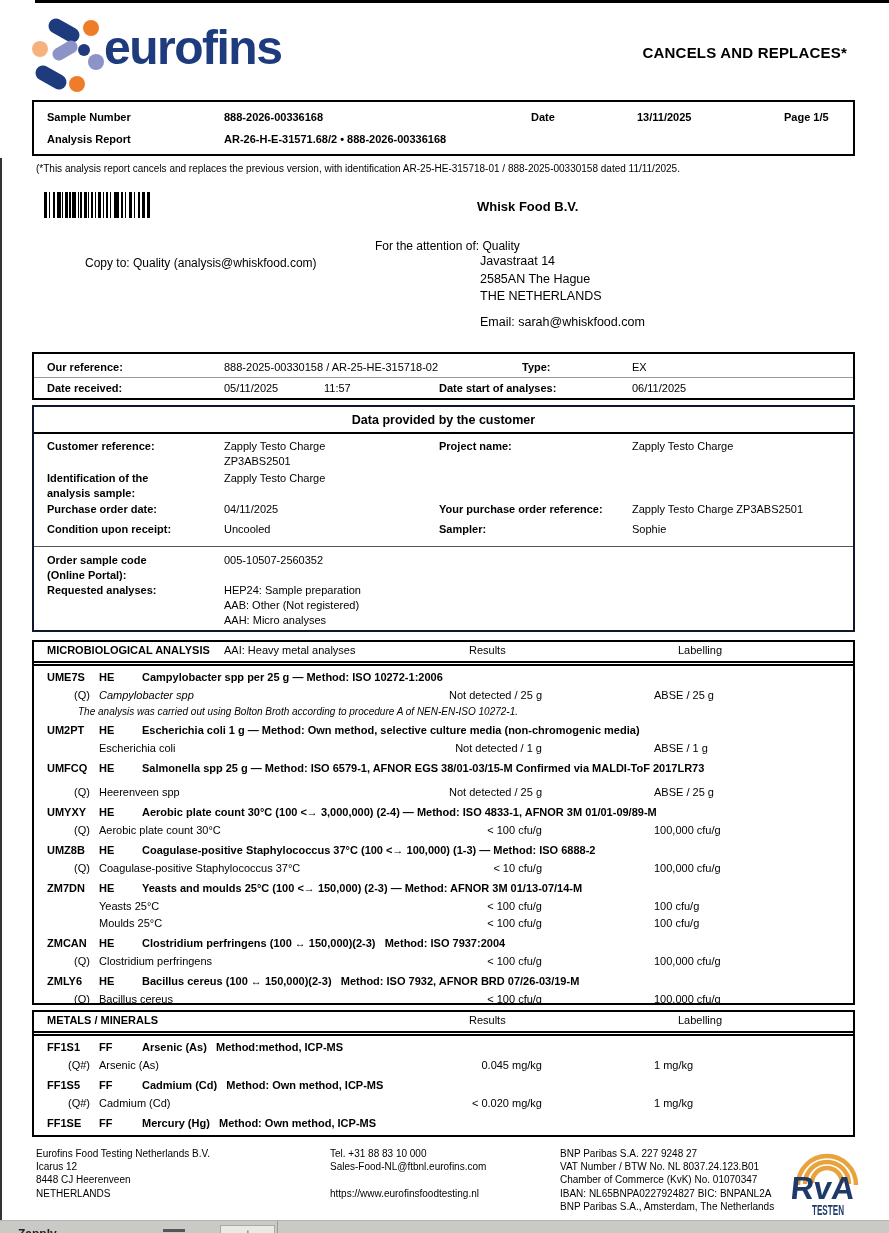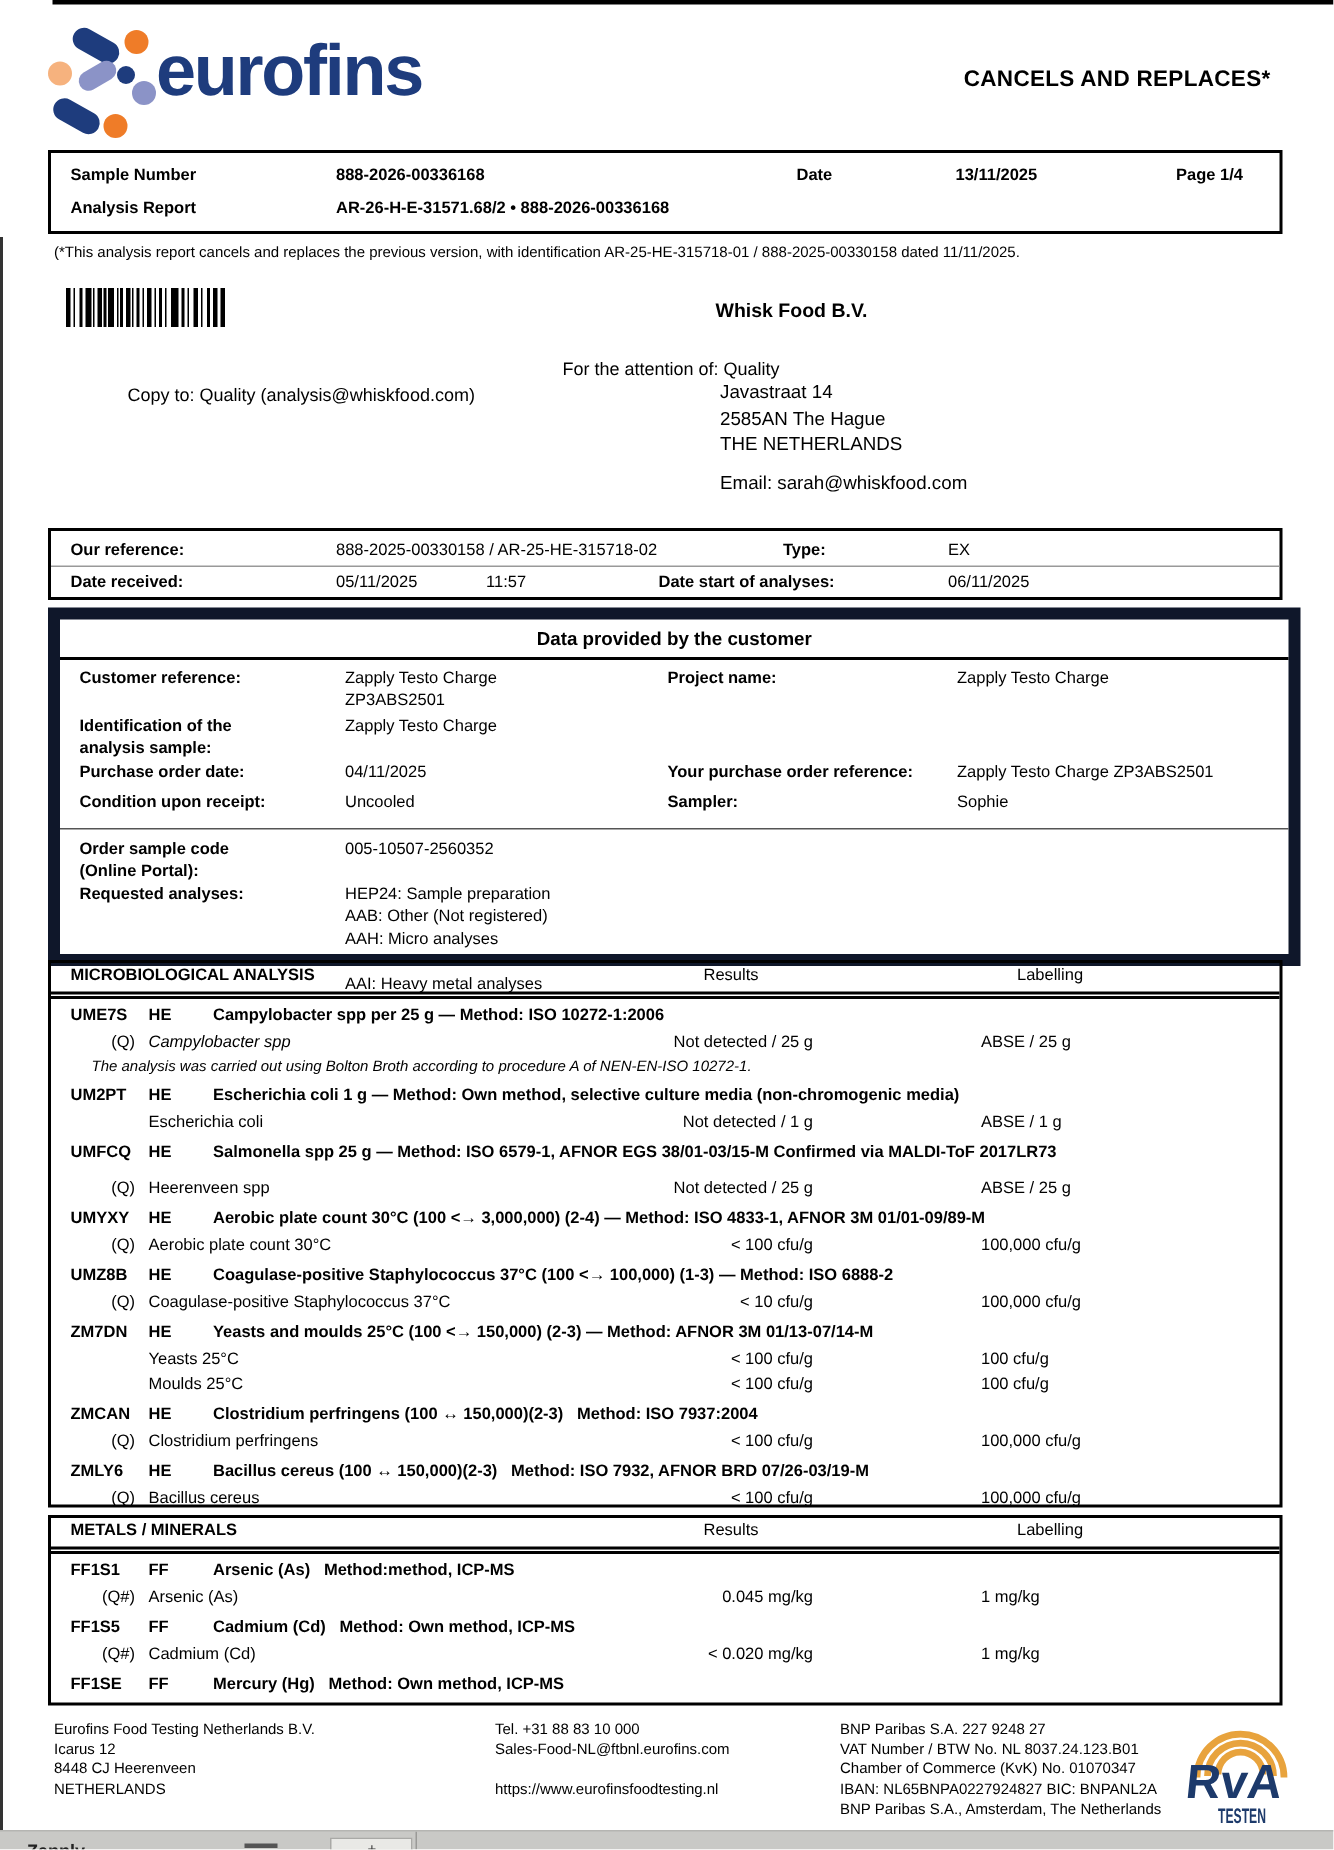--- a/index.html
+++ b/index.html
@@ -45,21 +45,21 @@
   .rbr.r1{top:7px;} .rbr.r2{top:28px;}
   .ref-sep{position:absolute;left:0;right:0;top:23px;height:1px;background:#999;}
   .r-lab{position:absolute;left:13px;font-weight:bold;}
   .r-val{position:absolute;left:190px;}
   .r-time{position:absolute;left:290px;}
   .r-lab2a{position:absolute;left:488px;font-weight:bold;}
   .r-lab2b{position:absolute;left:405px;font-weight:bold;}
   .r-val2{position:absolute;left:598px;}
 
   
-  .cust-box{left:32px;top:405px;width:819px;height:223px;border:8px solid #0f172a;font-size:11px;}
+  .cust-box{left:32px;top:405px;width:819px;height:223px;border:2px solid #0f172a;font-size:11px;}
   .cust-title{height:25px;line-height:26px;text-align:center;font-weight:bold;font-size:12.5px;
               border-bottom:2px solid #000;}
   .cust-rows{padding-top:5px;}
   .crow{position:relative;}
   .crow .lab{position:absolute;left:13px;width:172px;font-weight:bold;white-space:pre-line;line-height:15px;}
   .crow .val{position:absolute;left:190px;width:212px;white-space:pre-line;line-height:15px;}
   .crow .lab2{position:absolute;left:405px;width:190px;font-weight:bold;line-height:15px;}
   .crow .val2{position:absolute;left:598px;line-height:15px;}
   .h32{height:32px;} .h31{height:31px;} .h20{height:20px;} .h21{height:21px;} .h30{height:30px;} .h78{height:78px;}
   .cust-sep{height:1px;background:#555;margin:3px 0 6px 0;}
@@ -75,21 +75,21 @@
   .ablock{margin-top:2px;}
   .bh{position:relative;height:19px;line-height:19px;font-weight:bold;}
   .bh .code{position:absolute;left:13px;}
   .bh .lab{position:absolute;left:65px;}
   .bh .btitle{position:absolute;left:108px;width:700px;white-space:pre;}
   .arow{position:relative;height:17px;line-height:17px;}
   .arow .q{position:absolute;left:20px;width:36px;text-align:right;}
   .arow .aname{position:absolute;left:65px;}
   .arow .ares{position:absolute;left:320px;width:188px;text-align:right;}
   .arow .alab{position:absolute;left:620px;}
-  .note{position:relative;height:15px;line-height:15px;font-size:10px;padding-left:27px;font-style:italic;}
+  .note{position:relative;height:15px;line-height:15px;font-size:10px;padding-left:44px;font-style:italic;}
 
   
   .foot{font-size:10px;line-height:13.2px;white-space:pre-line;}
   .f1{left:36px;top:1147px;} .f2{left:330px;top:1147px;} .f3{left:560px;top:1147px;}
   .rva{left:782px;top:1139px;width:92px;height:96px;}
 
   
   .strip{left:0;right:0;bottom:0;height:12px;background:#c9c9c6;overflow:hidden;border-top:1px solid #b5b5b2;}
   .strip .frag-text{position:absolute;left:18px;top:6px;font-size:12px;font-weight:bold;color:#222;}
   .strip .frag-mark{position:absolute;left:163px;top:8px;width:22px;height:3px;background:#555;}
@@ -117,21 +117,21 @@
   <div class="wordmark">eurofins</div>
 </div>
 <div class="abs cancels">CANCELS AND REPLACES*</div>
 
 <div class="abs sample-box">
   <div class="sbr r1">
     <span class="c-lab">Sample Number</span>
     <span class="c-val">888-2026-00336168</span>
     <span class="c-date-lab">Date</span>
     <span class="c-date-val">13/11/2025</span>
-    <span class="c-page">Page 1/4</span>
+    <span class="c-page">Page 1/5</span>
   </div>
   <div class="sbr r2">
     <span class="c-lab">Analysis Report</span>
     <span class="c-val">AR-26-H-E-31571.68/2 • 888-2026-00336168</span>
   </div>
 </div>
 
 <div class="abs footnote">(*This analysis report cancels and replaces the previous version, with identification AR-25-HE-315718-01 / 888-2025-00330158 dated 11/11/2025.</div>
 
 <svg class="abs barcode" width="106" height="26" viewBox="0 0 106 26">

